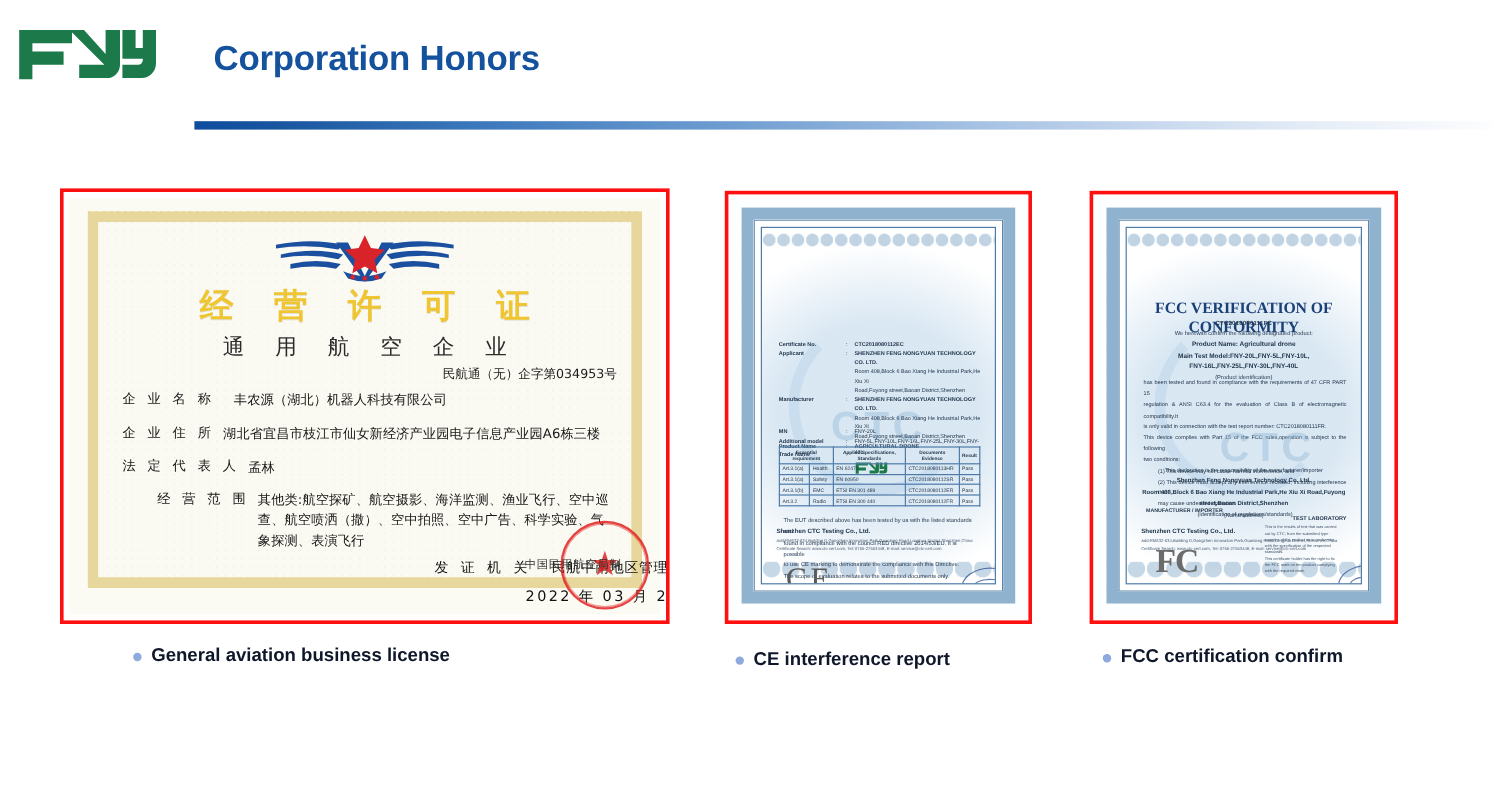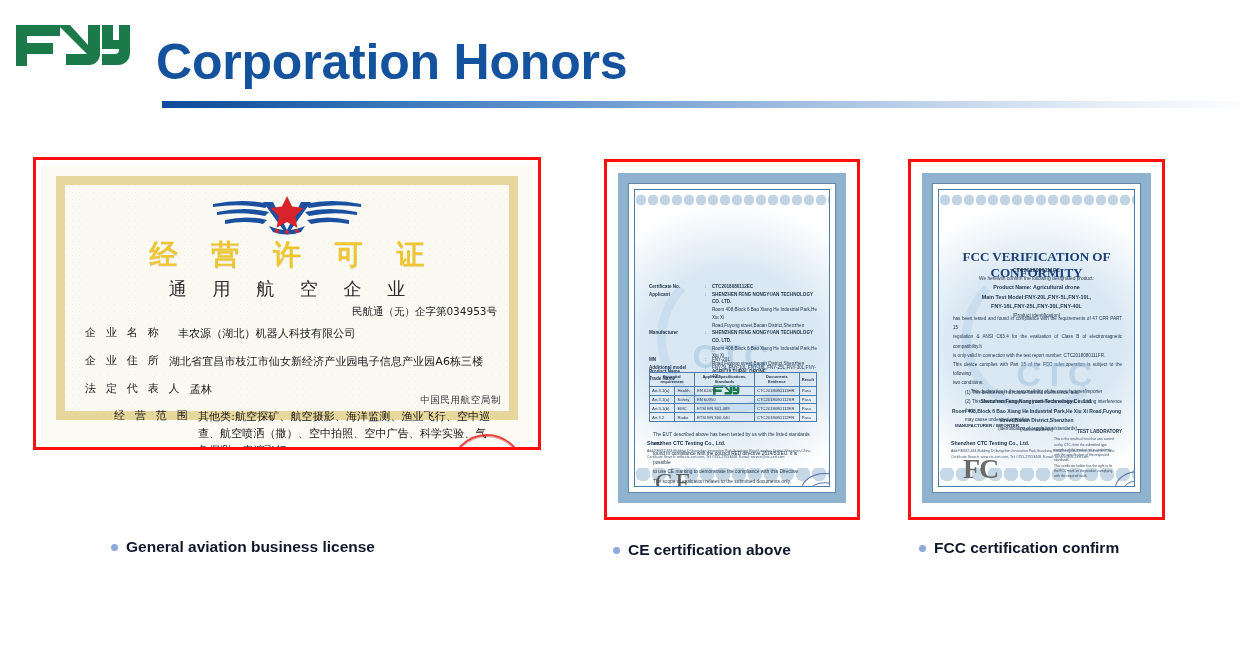--- a/index.html
+++ b/index.html
@@ -13,42 +13,42 @@
     font-family: "Liberation Sans", sans-serif;
     color: #000;
   }
 
   
   #logo {
     position: absolute; left: 14px; top: 19px;
     width: 116px; height: 52px;
   }
   #page-title {
-    position: absolute; left: 156px; top: 33px;
-    font-size: 50px; font-weight: bold;
+    position: absolute; left: 178px; top: 33px;
+    font-size: 29px; font-weight: bold;
     color: #14529E; letter-spacing: -0.2px;
     white-space: nowrap;
   }
   #title-rule {
     position: absolute; left: 162px; top: 101px;
     width: 1082px; height: 7px;
     background: linear-gradient(to right,
         #0F4C9E 0%, #17559F 6%, #3C78BC 22%,
         #6C9BD0 40%, #9FBDE1 58%, #C8D8EE 74%,
         #E6EEF7 87%, #FDFDFE 100%);
   }
 
   
   .cert {
     position: absolute;
     background: #ffffff;
     border: 3px solid #FF1010;
     overflow: hidden;
   }
-  #cert-1 { left: 33px;  top: 157px; width: 508px; height: 293px; }
+  #cert-1 { left: 50px;  top: 157px; width: 508px; height: 363px; }
   #cert-2 { left: 604px; top: 159px; width: 256px; height: 361px; }
   #cert-3 { left: 908px; top: 159px; width: 257px; height: 361px; }
 
   
   #c1-inner {
     position: absolute; inset: 4px;
     background: #FCFBF3;
     border: 1px solid #ffffff;
   }
   #c1-meander {
@@ -602,18 +602,18 @@
     </div>
   </div>
 </div>
 
 <div class="caption" id="cap-1">
   <span class="dot"></span>
   <span>General aviation business license</span>
 </div>
 <div class="caption" id="cap-2">
   <span class="dot"></span>
-  <span>CE certification above</span>
+  <span>CE interference report</span>
 </div>
 <div class="caption" id="cap-3">
   <span class="dot"></span>
   <span>FCC certification confirm</span>
 </div>
 
 </body></html>

